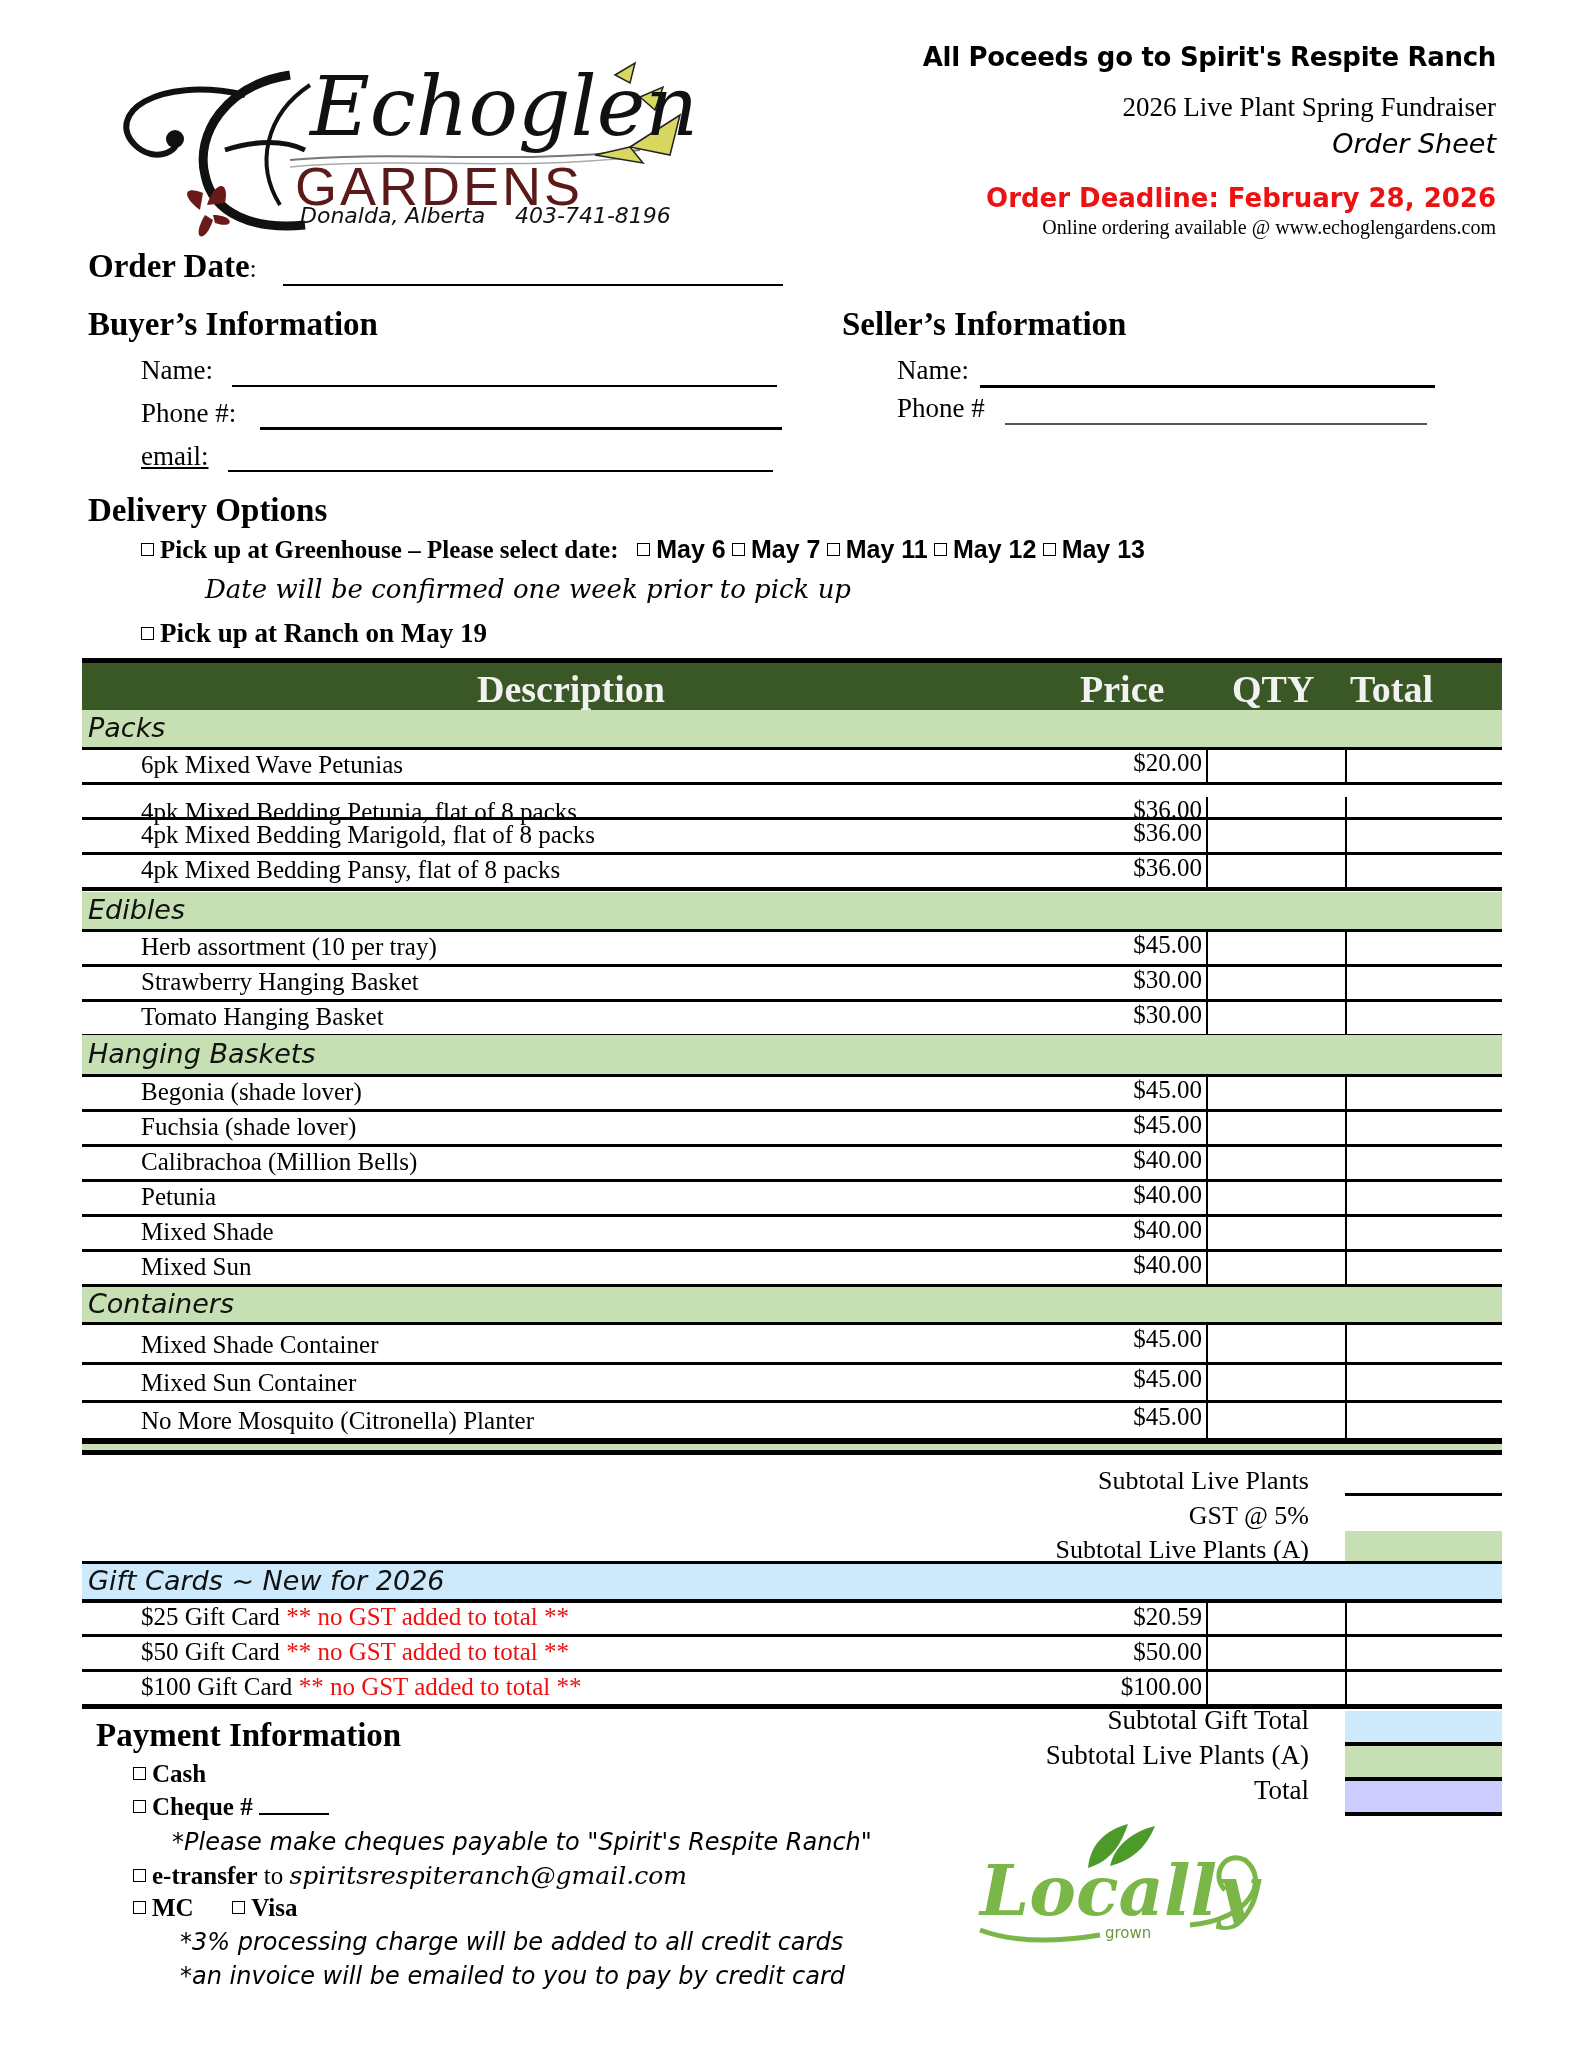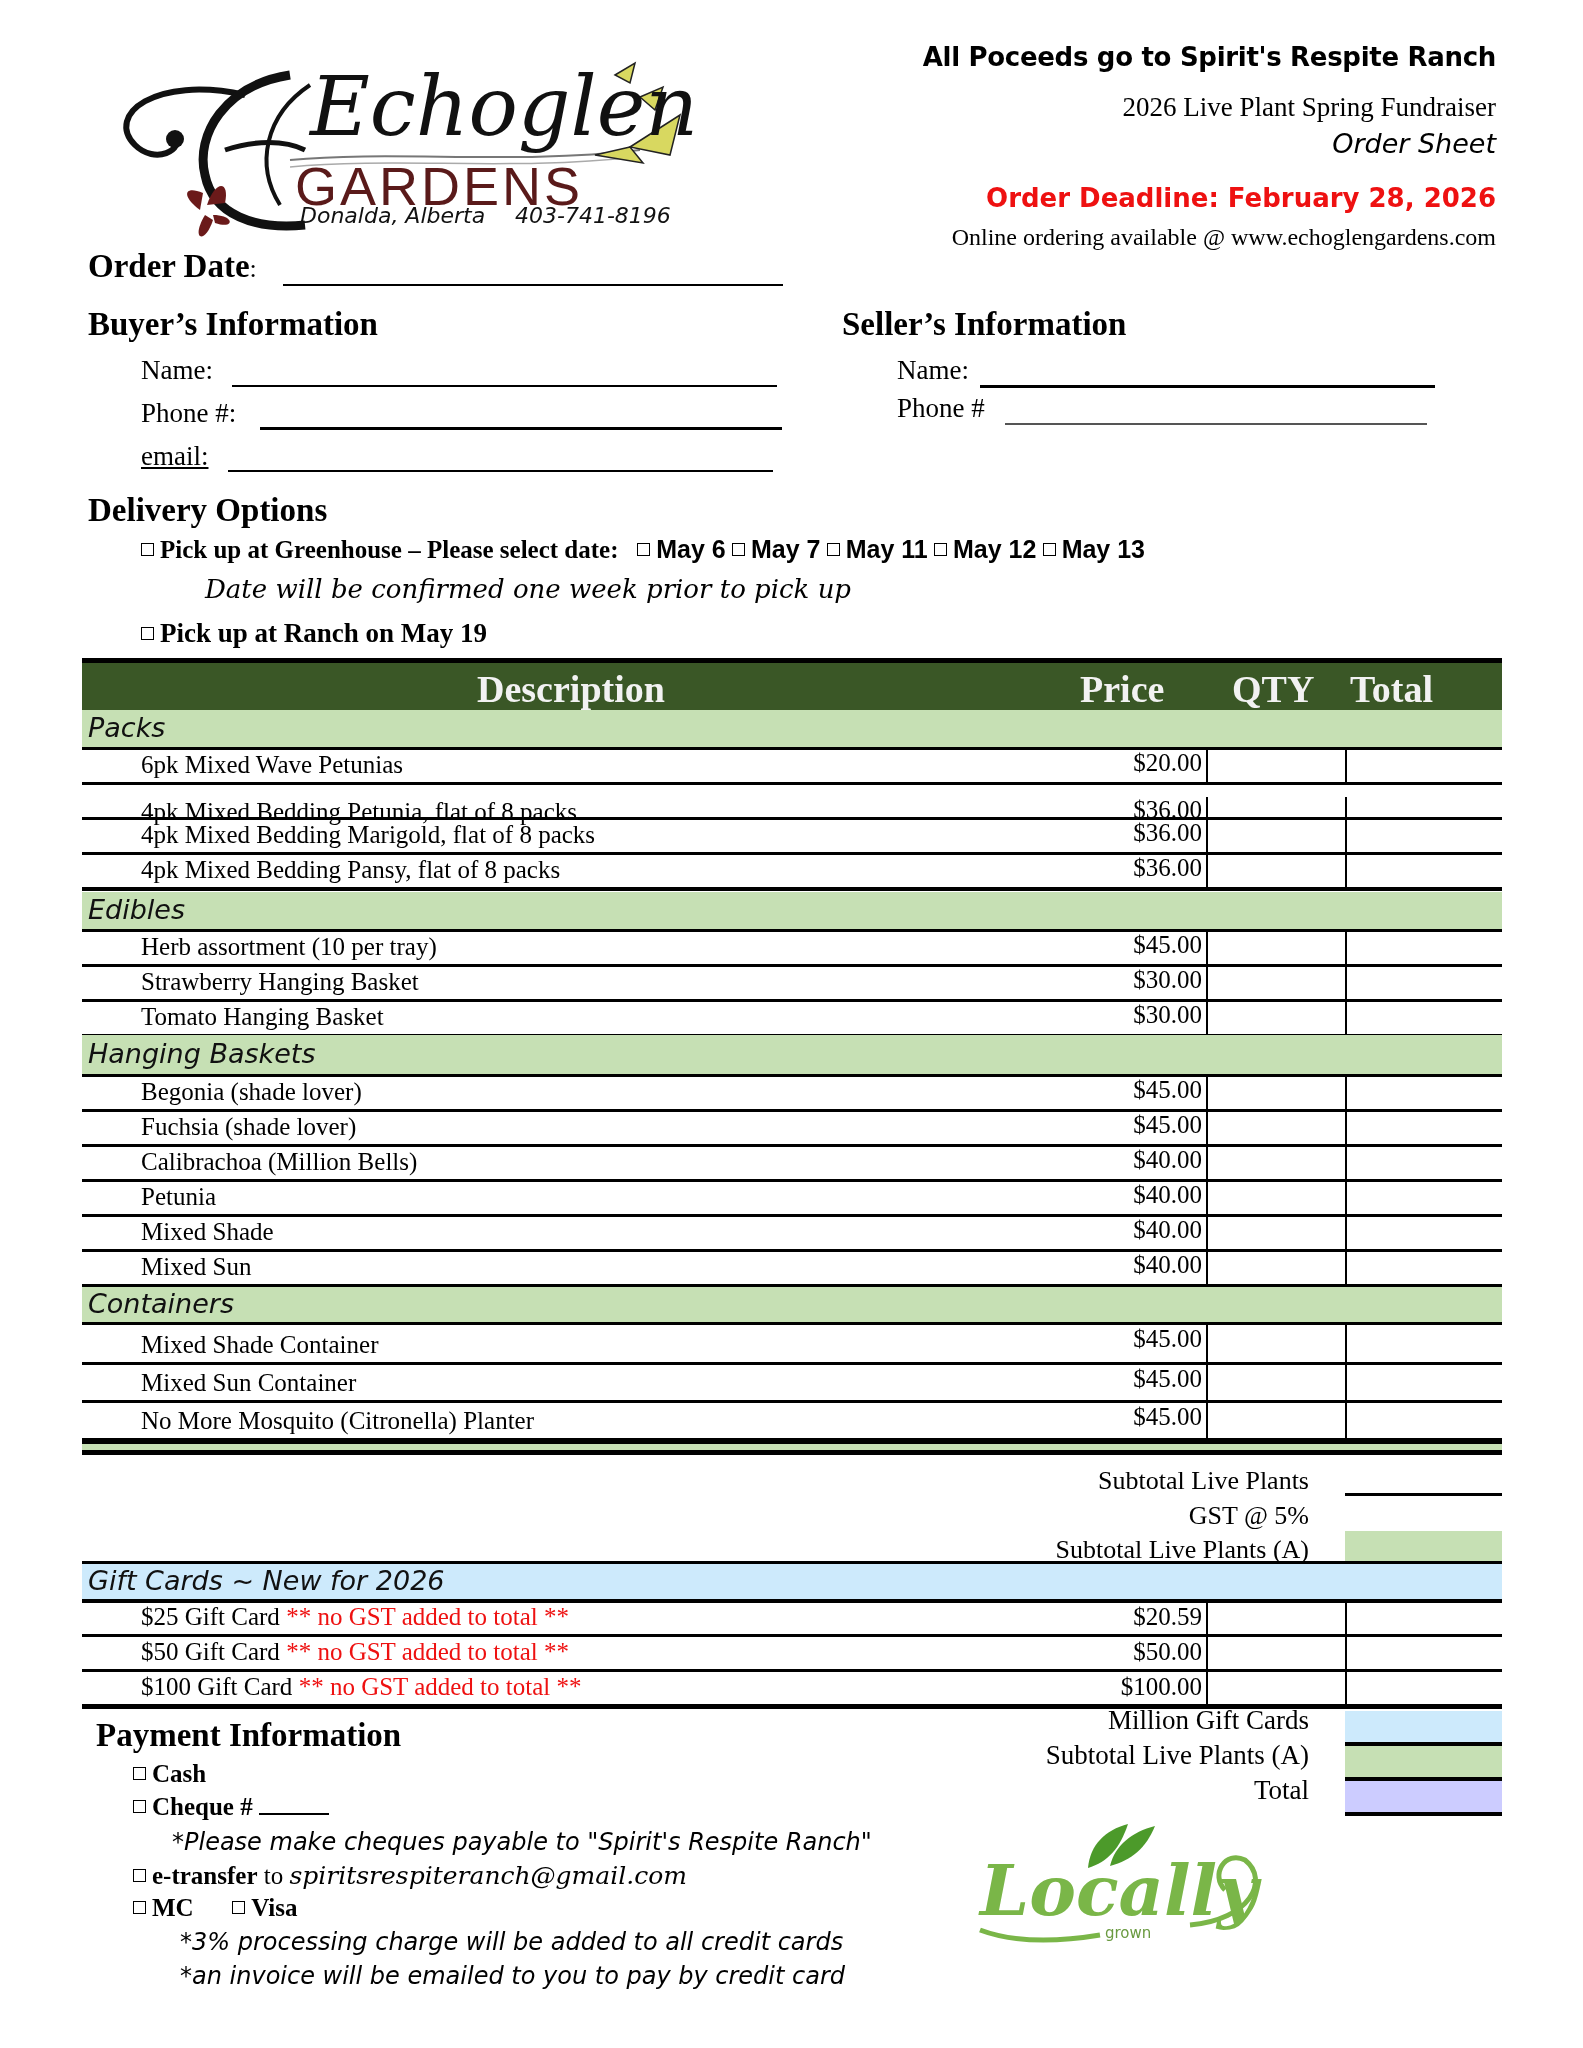--- a/index.html
+++ b/index.html
@@ -10,21 +10,21 @@
   
   #logo { left: 95px; top: 55px; width: 630px; height: 200px; }
   #logo svg { width: 100%; height: 100%; }
 
   
   .hdr-right { right: 87px; text-align: right; white-space: nowrap; }
   #proceeds { top: 42px; font-size: 26px; font-weight: bold; font-family: "DejaVu Sans", sans-serif; letter-spacing: -0.3px; }
   #fundraiser { top: 92px; font-size: 27px; }
   #ordersheet { top: 128px; font-size: 27px; font-family: "DejaVu Sans", sans-serif; font-style: italic; }
   #deadline { top: 183px; font-size: 26px; font-weight: bold; color: #ee1111; font-family: "DejaVu Sans", sans-serif; }
-  #online { top: 224px; font-size: 24px; }
+  #online { top: 216px; font-size: 20px; }
 
   
   .h-bold { font-weight: bold; font-size: 33px; }
   #order-date { left: 88px; top: 248px; }
   .blank { position: absolute; border-bottom: 2px solid #000; }
   .field-label { font-size: 27px; position: absolute; }
   #buyer-title { left: 88px; top: 306px; }
   #seller-title { left: 842px; top: 306px; }
 
   
@@ -305,21 +305,21 @@
         <div class="total"></div>
       </div>
       <div class="row-line" style="top:1011px;"></div>
       <div class="row" style="top:1014px;height:33px;">
         <div class="desc" style="top:1px;"><span>$100 Gift Card</span> <span class="red">** no GST added to total **</span></div>
         <div class="price" style="top:1px;">$100.00</div>
         <div class="qty"></div>
         <div class="total"></div>
       </div>
       <div class="row-line" style="top:1046px;height:5px;"></div>
-      <div class="sub-label" style="right:193px;top:1047px;font-size:27px;">Million Gift Cards</div>
+      <div class="sub-label" style="right:193px;top:1047px;font-size:27px;">Subtotal Gift Total</div>
       <div class="sub-box" style="left:1263px;width:157px;top:1053px;height:31px;background:#cdeafc;"></div>
       <div style="position:absolute;left:1263px;width:157px;top:1084px;height:4px;background:#000;"></div>
       <div class="sub-label" style="right:193px;top:1082px;font-size:27px;">Subtotal Live Plants (A)</div>
       <div class="sub-box" style="left:1263px;width:157px;top:1088px;height:31px;background:#c6e0b4;"></div>
       <div style="position:absolute;left:1263px;width:157px;top:1119px;height:4px;background:#000;"></div>
       <div class="sub-label" style="right:193px;top:1117px;font-size:27px;">Total</div>
       <div class="sub-box" style="left:1263px;width:157px;top:1123px;height:31px;background:#ccccff;"></div>
       <div style="position:absolute;left:1263px;width:157px;top:1154px;height:4px;background:#000;"></div>
     </div>
 </div>

